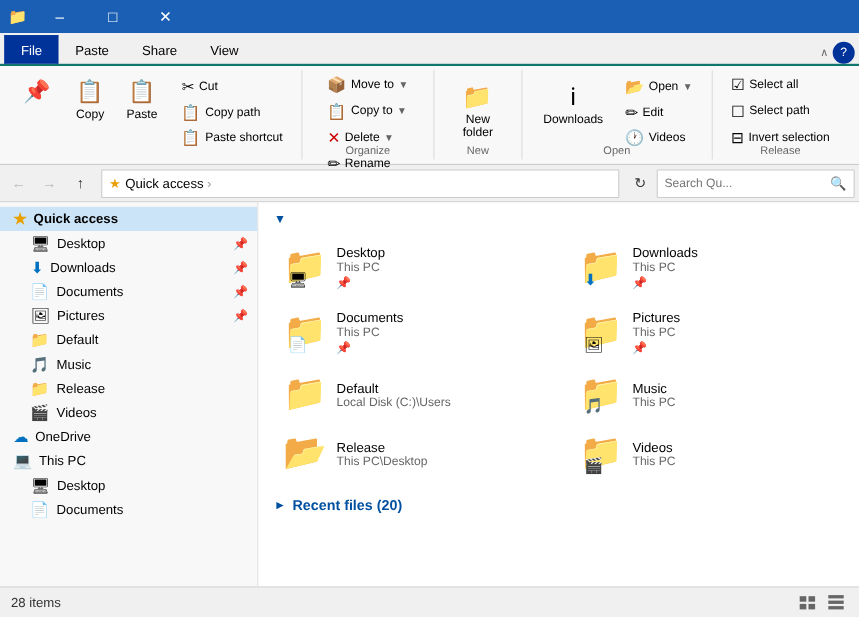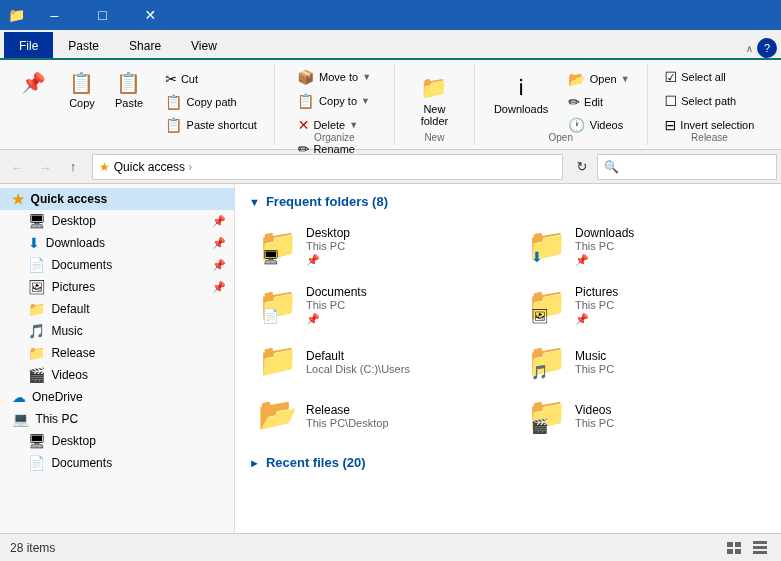--- a/index.html
+++ b/index.html
@@ -424,20 +424,21 @@
   <button class="toolbar-nav-btn disabled">←</button>
   <button class="toolbar-nav-btn disabled">→</button>
   <button class="toolbar-nav-btn">↑</button>
   <div class="breadcrumb-bar">
     <span class="breadcrumb-star">★</span>
     <span>Quick access</span>
     <span class="breadcrumb-sep">›</span>
   </div>
   <button class="refresh-btn">↻</button>
   <div class="search-box">
+    <input type="text" placeholder="Search Qu..." style="font-size: 11px; color: rgb(102, 102, 102); border: none; outline: none; flex: 1 1 0%;">
     <span style="font-size:12px; color:#666;">🔍</span>
   </div>
 </div>
 
 <div class="main-content">
 
   <div class="sidebar">
 
     <div class="sidebar-item header active">
       <span class="sidebar-icon" style="color:#e8a000;">★</span>
@@ -494,21 +495,20 @@
     <div class="sidebar-item sidebar-indent">
       <span class="sidebar-icon">📄</span>
       <span>Documents</span>
     </div>
   </div>
 
   <div class="file-pane">
 
     <div class="section-header">
       <span class="section-chevron">▼</span>
-      <span>Frequent folders (8)</span>
     </div>
 
     <div class="folder-grid">
 
       <div class="folder-item">
         <div class="folder-icon-wrap">
           <span class="folder-icon folder-yellow">📁</span>
           <span class="folder-badge">🖥</span>
         </div>
         <div class="folder-info">

